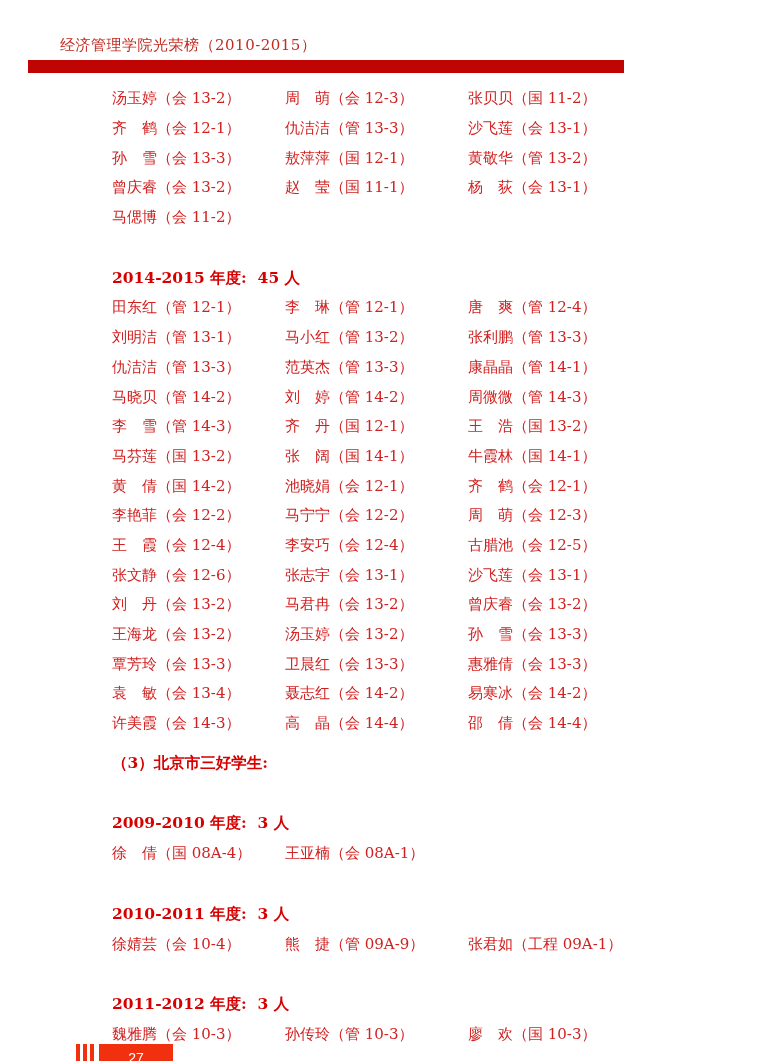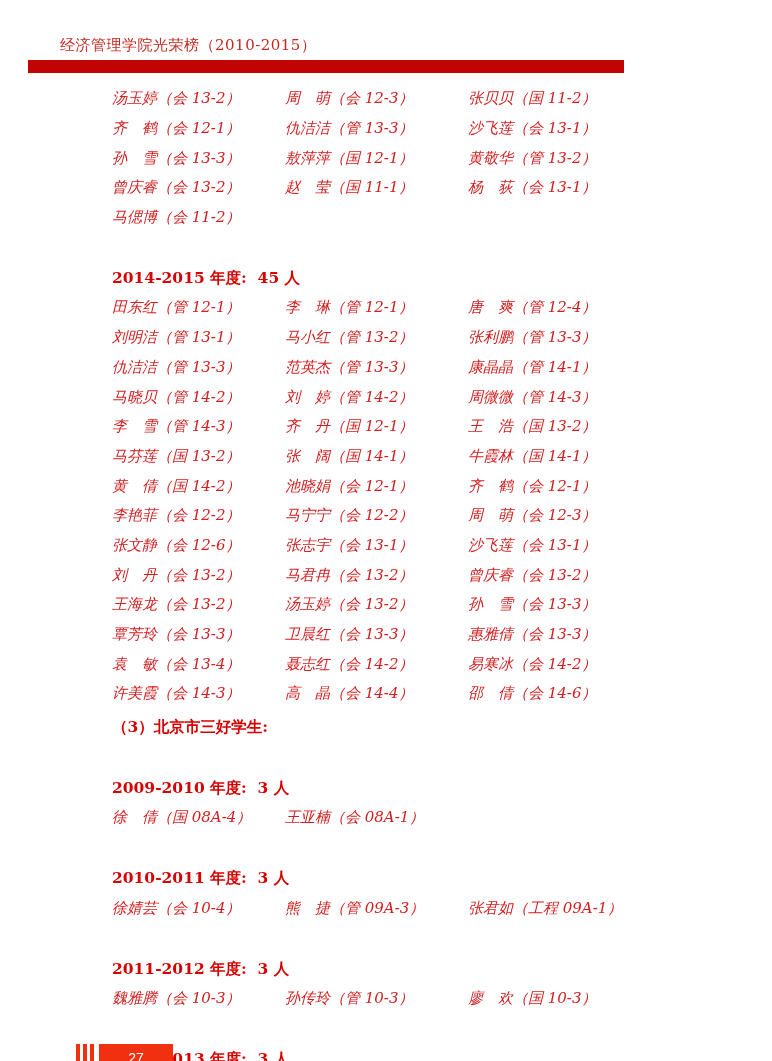--- a/index.html
+++ b/index.html
@@ -21,30 +21,29 @@
     background:#c00404;
   }
   .content {
     position:absolute; left:112px; top:84px; width:620px;
   }
   .row {
     display:grid;
     grid-template-columns:173px 183px 1fr;
     height:29.7px;
     align-items:center;
-    font-style:italic;
   }
   .entry {
     color:#d22020; font-size:15px; white-space:pre;
   }
   .heading {
     color:#d60000; font-size:15.5px; font-weight:bold;
     height:29.7px; display:flex; align-items:center; white-space:pre;margin-top:31px;
   }
-  .section-heading { margin-top:4px; }
+  .section-heading { margin-top:10px; }
   .footer {
     position:absolute; left:76px; top:1044px; height:28px;
     display:flex; align-items:stretch;
   }
   .stripe { width:4px; background:#f13010; margin-right:3px; }
   .page-box {
     width:74px; margin-left:2px;
     background:#f13010; color:#ffffff;
     display:flex; align-items:center; justify-content:center;
     font-size:14px; font-family:"Liberation Sans","DejaVu Sans",sans-serif;
@@ -120,20 +119,25 @@
       <span class="entry">黄　倩（国 14-2）</span>
       <span class="entry">池晓娟（会 12-1）</span>
       <span class="entry">齐　鹤（会 12-1）</span>
     </div>
     <div class="row">
       <span class="entry">李艳菲（会 12-2）</span>
       <span class="entry">马宁宁（会 12-2）</span>
       <span class="entry">周　萌（会 12-3）</span>
     </div>
     <div class="row">
+      <span class="entry">王　霞（会 12-4）</span>
+      <span class="entry">李安巧（会 12-4）</span>
+      <span class="entry">古腊池（会 12-5）</span>
+    </div>
+    <div class="row">
       <span class="entry">张文静（会 12-6）</span>
       <span class="entry">张志宇（会 13-1）</span>
       <span class="entry">沙飞莲（会 13-1）</span>
     </div>
     <div class="row">
       <span class="entry">刘　丹（会 13-2）</span>
       <span class="entry">马君冉（会 13-2）</span>
       <span class="entry">曾庆睿（会 13-2）</span>
     </div>
     <div class="row">
@@ -147,35 +151,35 @@
       <span class="entry">惠雅倩（会 13-3）</span>
     </div>
     <div class="row">
       <span class="entry">袁　敏（会 13-4）</span>
       <span class="entry">聂志红（会 14-2）</span>
       <span class="entry">易寒冰（会 14-2）</span>
     </div>
     <div class="row">
       <span class="entry">许美霞（会 14-3）</span>
       <span class="entry">高　晶（会 14-4）</span>
-      <span class="entry">邵　倩（会 14-6）</span>
+      <span class="entry">邵　倩（会 14-4）</span>
     </div>
 
     <div class="heading section-heading">（3）北京市三好学生:</div>
 
     <div class="heading">2009-2010 年度:  3 人</div>
     <div class="row">
       <span class="entry">徐　倩（国 08A-4）</span>
       <span class="entry">王亚楠（会 08A-1）</span>
     </div>
 
     <div class="heading">2010-2011 年度:  3 人</div>
     <div class="row">
       <span class="entry">徐婧芸（会 10-4）</span>
-      <span class="entry">熊　捷（管 09A-3）</span>
+      <span class="entry">熊　捷（管 09A-9）</span>
       <span class="entry">张君如（工程 09A-1）</span>
     </div>
 
     <div class="heading">2011-2012 年度:  3 人</div>
     <div class="row">
       <span class="entry">魏雅腾（会 10-3）</span>
       <span class="entry">孙传玲（管 10-3）</span>
       <span class="entry">廖　欢（国 10-3）</span>
     </div>
 

